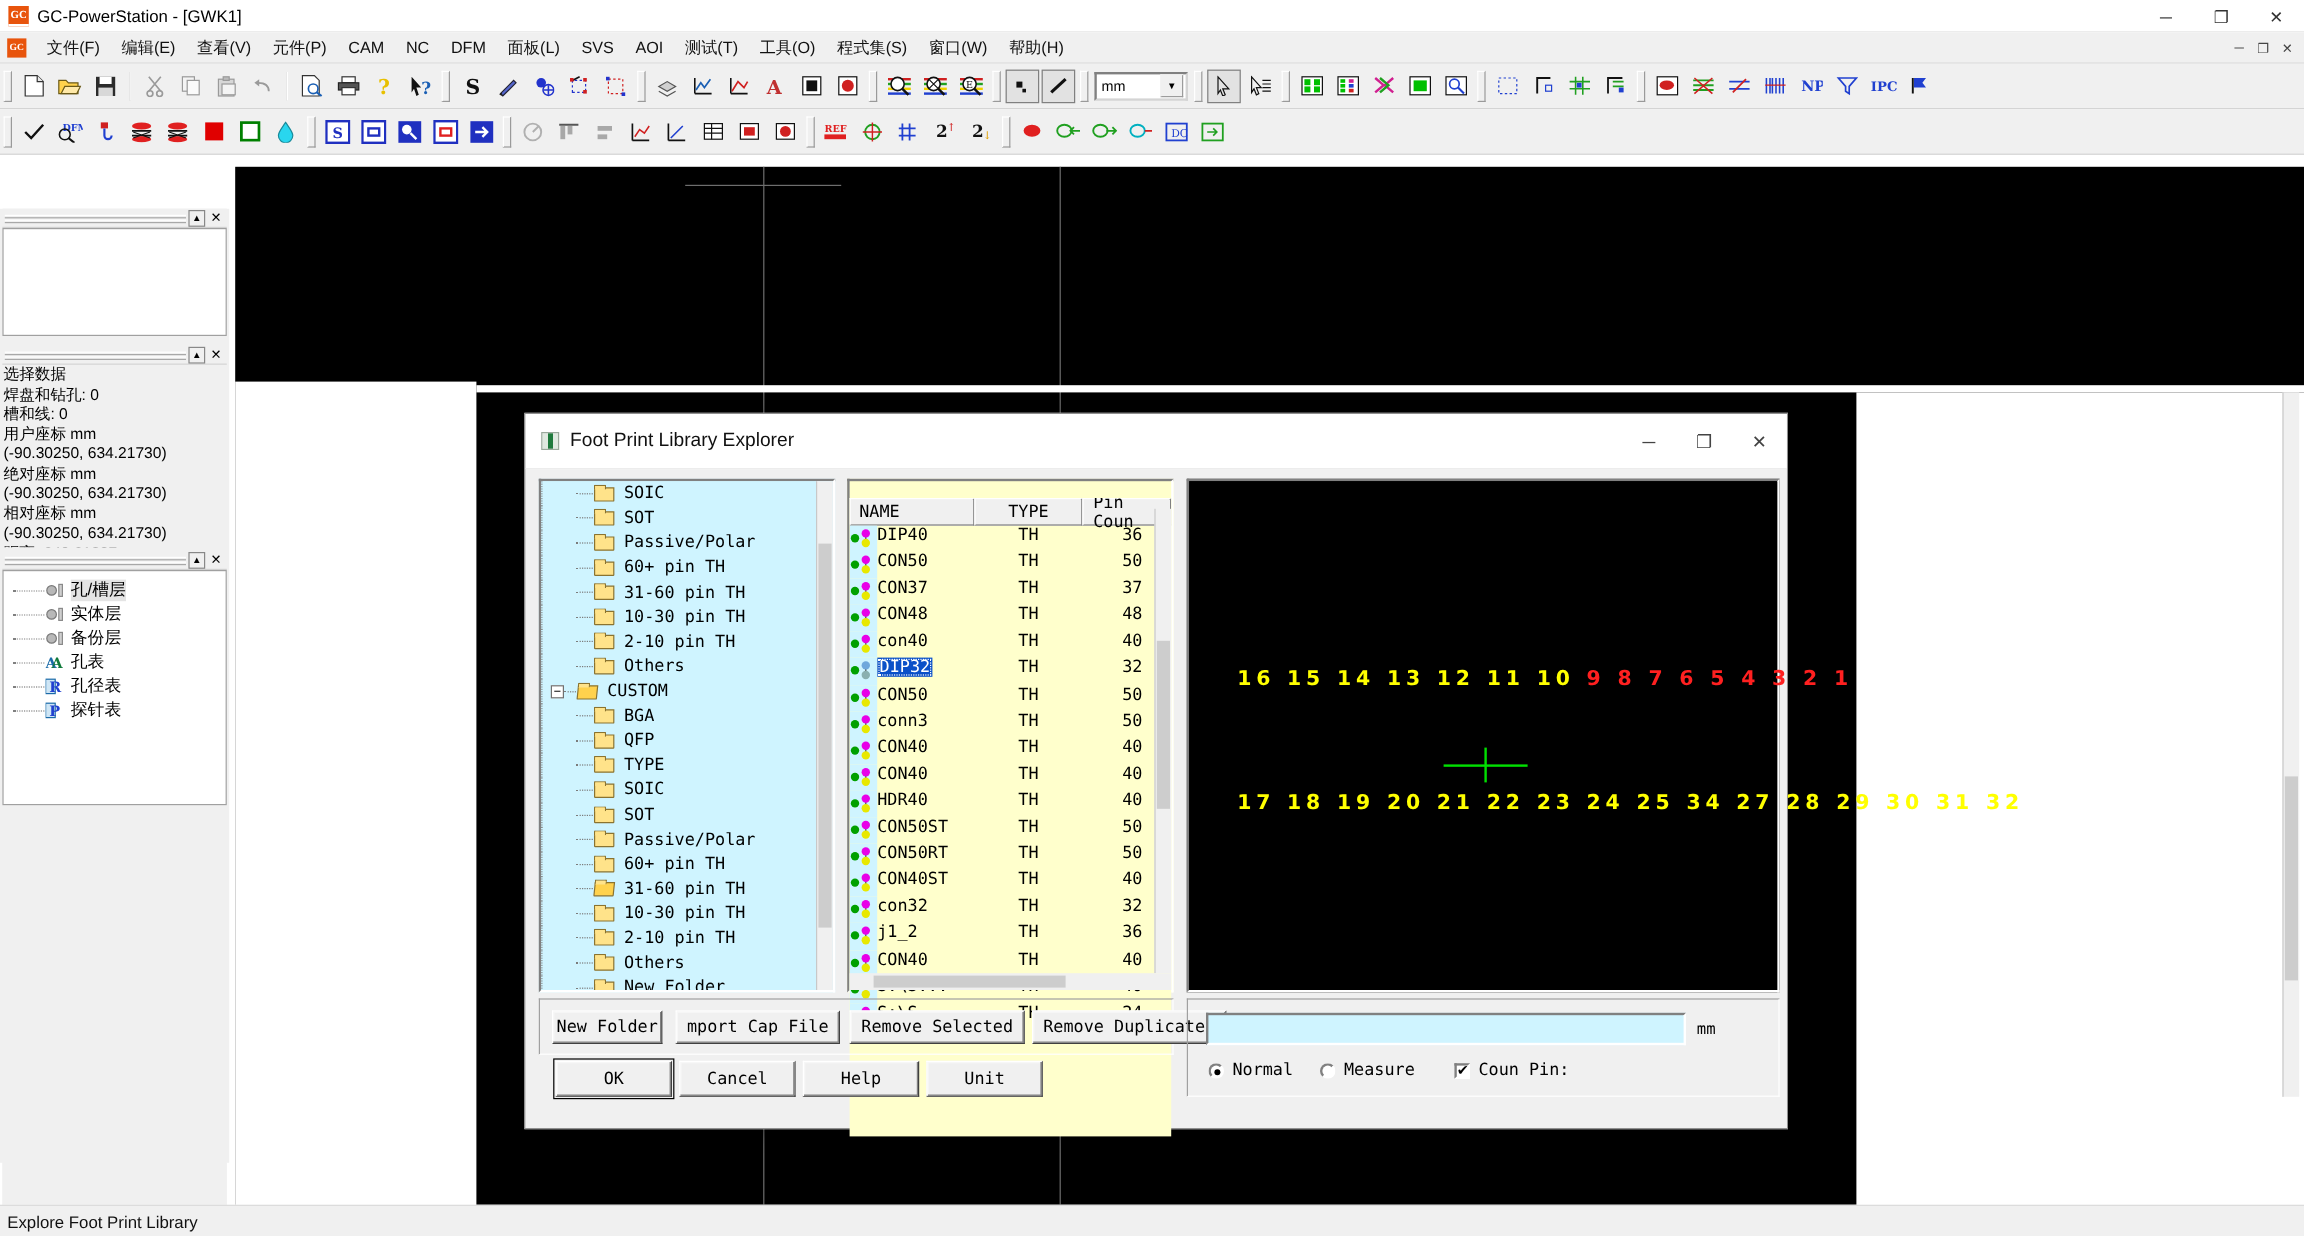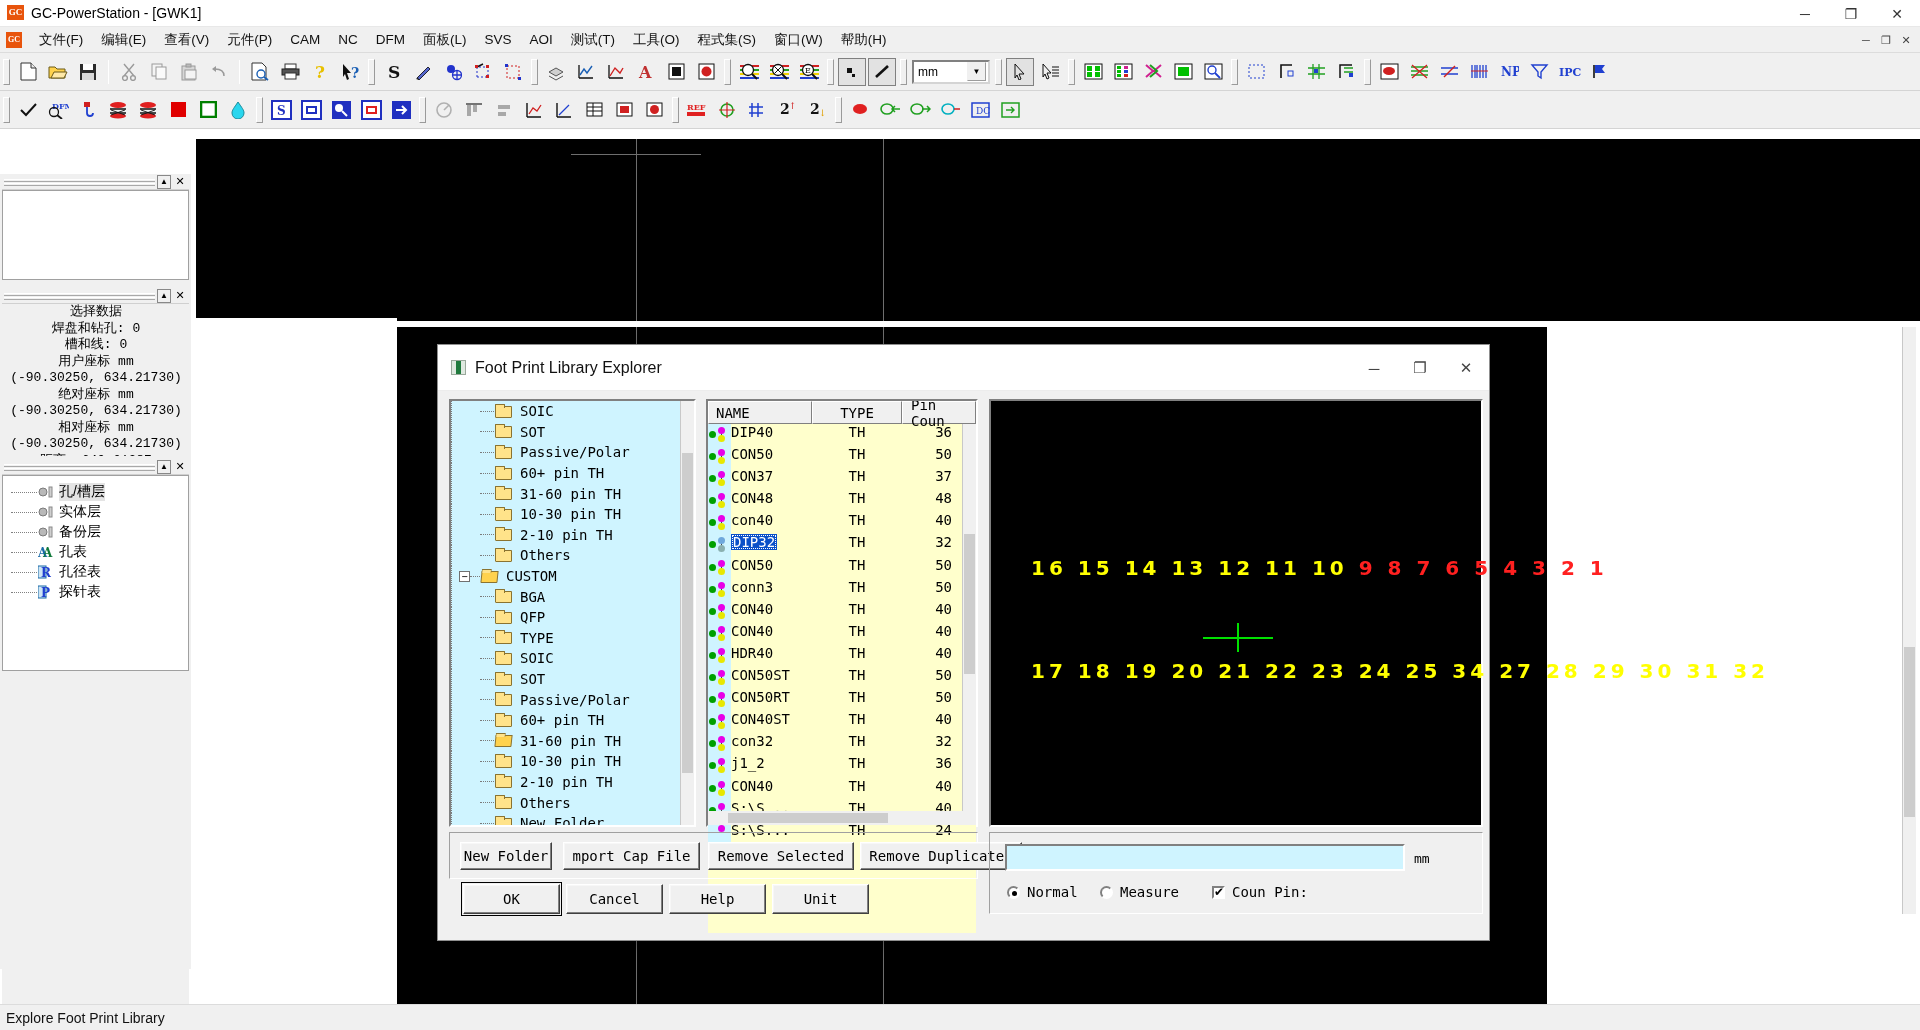--- a/index.html
+++ b/index.html
@@ -79,22 +79,22 @@
   .panel-caption{
     height:16px;display:flex;align-items:center;background:#f0f0f0;
     border-bottom:1px solid #d0d0d0;
   }
   .cap-grip2{ height:3px;margin-top:1px; border-top:1px solid #fff;border-bottom:1px solid #a8a8a8; }
   .cap-btn{ width:14px;height:14px;border:1px solid #888;background:#f0f0f0;
     display:flex;align-items:center;justify-content:center;font-size:8px;margin-right:2px;}
   .cap-x{ width:14px;height:14px;display:flex;align-items:center;justify-content:center;font-size:11px;color:#000;margin-right:2px;}
   .panel-body{ background:#fff;border:1px solid #a0a0a0; overflow:hidden; }
   .statustext{
-    font-family:Liberation Mono, monospace; font-size:13px; color:#000;
-    line-height:16.5px; white-space:pre; padding:0 0 0 1px;text-align:center;
+    font-family:Liberation Sans, sans-serif; font-size:13px; color:#000;
+    line-height:16.5px; white-space:pre; padding:0 0 0 1px;
   }
   .treeitem{ display:flex;align-items:center;height:20px;font-size:14px;color:#000;
     font-family:"Liberation Sans", sans-serif; }
   .tdash{ width:26px;height:1px;border-top:1px dotted #808080;margin-left:8px; }
   .tico{ width:18px;height:16px;margin-right:4px;display:flex;align-items:center;justify-content:center;}
   
   #canvas{ position:absolute;left:196px;top:0;right:0;bottom:0;background:#000; }
   #canvas .vline{ position:absolute;top:0;bottom:0;width:1px;background:#6e6e6e; }
   #canvas .hline{ position:absolute;left:0;right:0;height:1px;background:#6e6e6e; }
   #canvas .whitebox{ position:absolute;background:#ffffff; }
@@ -174,21 +174,21 @@
   .dot-stem{position:absolute;left:13px;top:8px;width:1px;height:5px;background:#444;}
 
   .vscroll{ position:absolute;right:0;top:0;width:16px;bottom:0;background:#f0f0f0;border-left:1px solid #c8c8c8; }
   .vscroll .thumb{ position:absolute;left:1px;right:1px;background:#cdcdcd; }
   .hscroll{ position:absolute;left:0;right:0;bottom:0;height:16px;background:#f0f0f0; }
   .hscroll .thumb{ position:absolute;top:2px;bottom:2px;background:#cdcdcd; }
 
   
   #dprev{ position:absolute;left:553px;top:10px;width:490px;height:424px;background:#000; }
   #dprev .pinrow{ position:absolute;white-space:nowrap;font-family:"DejaVu Sans", sans-serif;
-    font-weight:bold;font-size:20px;color:#ffff00;letter-spacing:4px; }
+    font-weight:bold;font-size:17px;color:#ffff00;letter-spacing:4px; }
   #dprev .rp{ color:#ff2020; }
   #dprev .cross-h{ position:absolute;height:2px;background:#00e000; }
   #dprev .cross-v{ position:absolute;width:2px;background:#00e000; }
 
   
   .btn{
     background:#f0f0f0;border:1px solid;border-color:#ffffff #404040 #404040 #ffffff;
     font-family:"DejaVu Sans Mono", monospace;font-size:14px;color:#000;
     display:flex;align-items:center;justify-content:center;position:absolute;
     box-shadow:inset -1px -1px 0 #808080, inset 1px 1px 0 #f7f7f7;
@@ -1139,21 +1139,21 @@
               </div>
               <span>New Folder</span>
             </div>
           </div>
         <div class="vscroll" style="right:0;top:0;bottom:0;width:14px;">
           <div class="thumb" style="top:52px;height:320px;"></div>
         </div>
       </div>
 
       <div class="sunkenbox" style="position:absolute;left:268px;top:8px;width:272px;height:428px;background:#ffffcc;">
-        <div id="dlist" style="left:0;top:0;width:268px;height:532px;">
+        <div id="dlist" style="left:0;top:14px;width:268px;height:532px;">
           <div class="hdr">
             <div class="c1">NAME</div>
             <div class="c2">TYPE</div>
             <div class="c3">Pin Coun</div>
           </div>
           <div id="listrows">
               <div class="lrow">
                 <div class="gut">
                   <span class="dot-g"></span>
                   <span class="dot-stem"></span>

